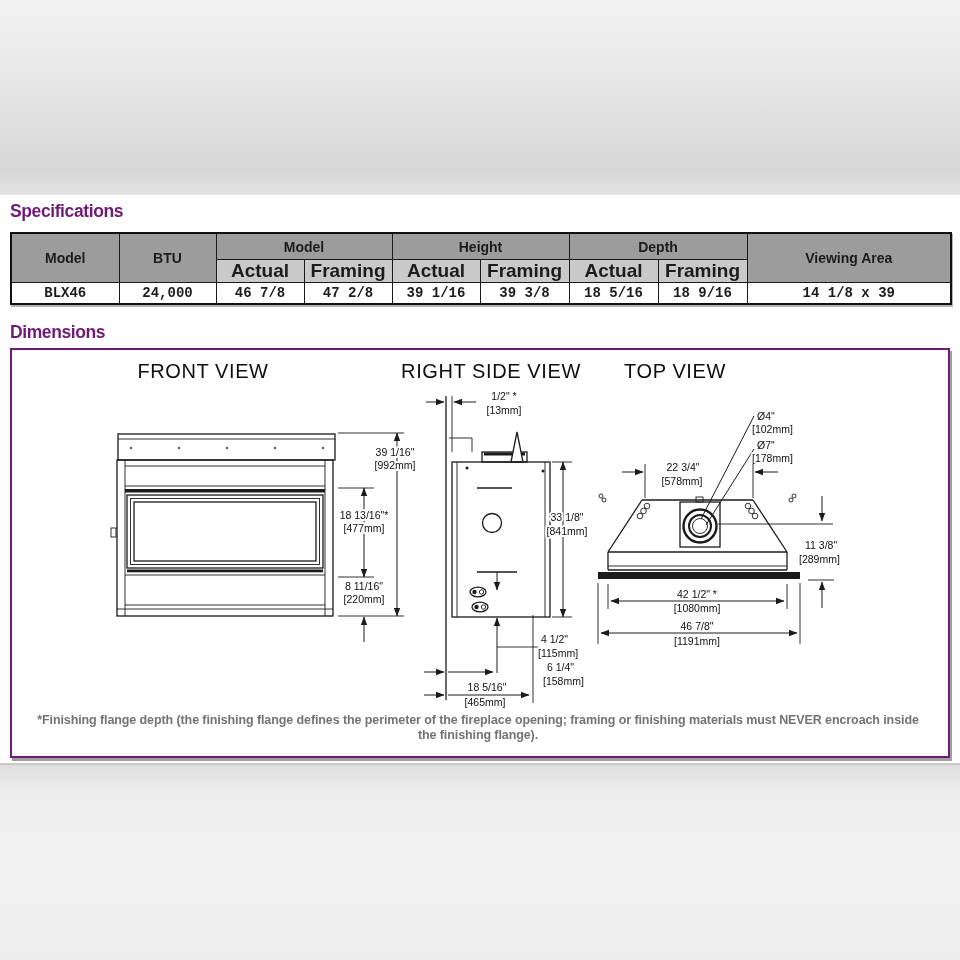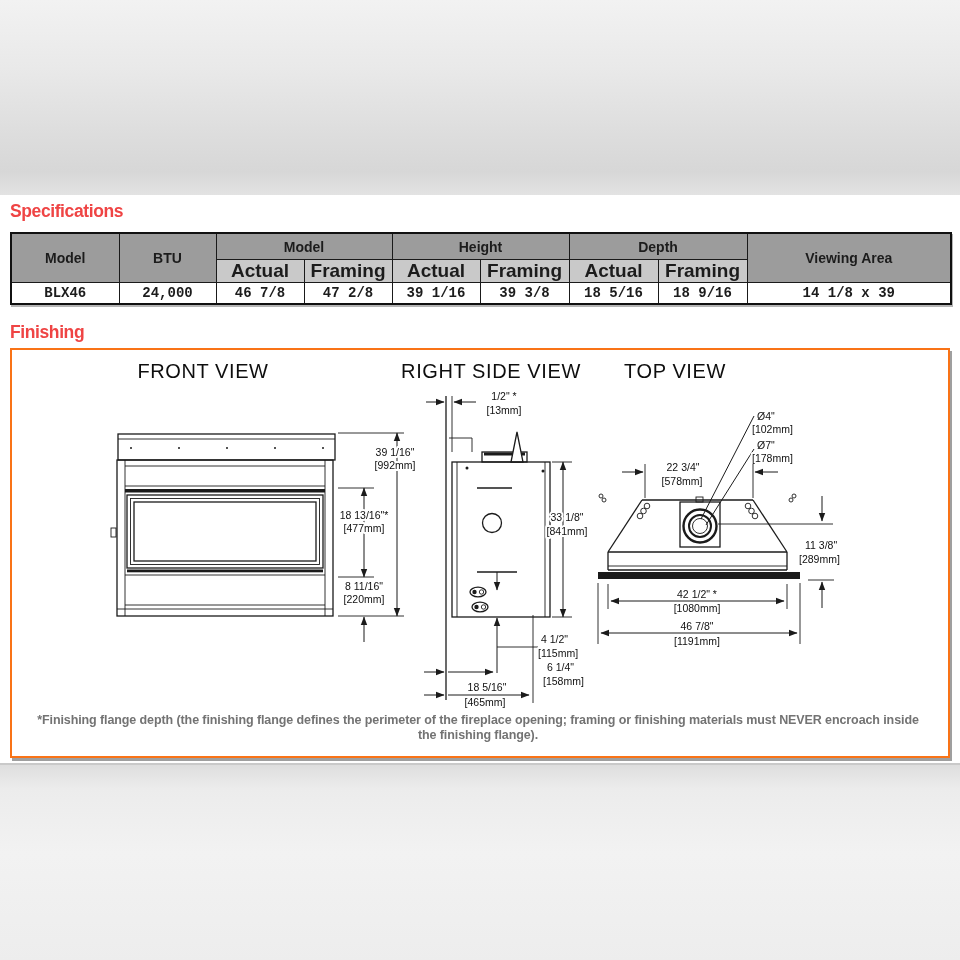--- a/index.html
+++ b/index.html
@@ -4,36 +4,36 @@
 <style>
   html,body{margin:0;padding:0;background:#e8e8e8;}
   .page{position:relative;width:960px;height:960px;background:#ffffff;overflow:hidden;
         font-family:"Liberation Sans", sans-serif;}
   .bg-top{position:absolute;left:0;top:0;width:960px;height:195px;
           background:linear-gradient(180deg,#f2f2f2 0%,#e9e9e9 35%,#dcdcdc 72%,#d7d7d7 88%,#e3e3e3 100%);}
   .bg-bottom{position:absolute;left:0;top:763px;width:960px;height:197px;
           border-top:2px solid #c9c9c9;
           background:linear-gradient(180deg,#dedede 0%,#ececec 12%,#f2f2f2 45%,#ededed 100%);}
   .sec-title{position:absolute;left:10px;margin:0;font-size:17.5px;font-weight:bold;
-          color:#ef4444;letter-spacing:-0.4px;}
+          color:#701a75;letter-spacing:-0.4px;}
   #spec-title{top:201px;}
   #dims-title{top:322px;}
 
   table.spec{position:absolute;left:10px;top:232px;width:940px;border-collapse:collapse;
           table-layout:fixed;box-shadow:1px 2px 0 #b5b5b5;}
   table.spec th, table.spec td{border:1.5px solid #1a1a1a;padding:0;text-align:center;
           vertical-align:middle;color:#1c1c1c;font-weight:bold;}
   table.spec{border:2px solid #111;}
   tr.hdr1 th{background:var(--header-bg,#9c9c9c);height:25px;font-size:14px;}
   tr.hdr2 th{background:var(--subheader-bg,#c9c9c9);height:18px;font-size:19px;}
   th.tall{background:var(--header-bg,#9c9c9c);}
   tr.datarow td{background:#ffffff;height:20px;font-size:14px;font-family:Liberation Mono, monospace;}
 
   .dims-box{position:absolute;left:10px;top:348px;width:936px;height:406px;
-          border:2px solid #f97316;background:#fff;box-shadow:2px 3px 0 #9f9f9f;}
+          border:2px solid #701a75;background:#fff;box-shadow:2px 3px 0 #9f9f9f;}
   .dims-box svg{position:absolute;left:0;top:0;}
 
   .footnote{position:absolute;left:18px;top:363px;width:896px;text-align:center;
           font-size:12.5px;font-weight:bold;color:#737373;line-height:15px;letter-spacing:-0.1px;}
 
   
   .ln{stroke:var(--line,#1b1b1b);stroke-width:1.3;fill:none;}
   .thin{stroke:var(--line,#1b1b1b);stroke-width:0.9;fill:none;}
   .dim{stroke:var(--line,#1b1b1b);stroke-width:1;fill:none;}
   .fl{fill:var(--line,#1b1b1b);stroke:none;}
@@ -89,21 +89,21 @@
       <td>47 2/8</td>
       <td>39 1/16</td>
       <td>39 3/8</td>
       <td>18 5/16</td>
       <td>18 9/16</td>
       <td>14 1/8 x 39</td>
     </tr>
   </tbody>
     </table>
 
-  <h2 class="sec-title" id="dims-title">Finishing</h2>
+  <h2 class="sec-title" id="dims-title">Dimensions</h2>
 
   <div class="dims-box">
     <svg width="936" height="406" viewBox="12 350 936 406">
       <defs>
         <marker id="ar" viewBox="0 0 8 8" refX="7.5" refY="4" markerWidth="9" markerHeight="9" orient="auto-start-reverse">
           <path d="M0,1 L8,4 L0,7 Z" fill="#1b1b1b"></path>
         </marker>
       </defs>
 
       <text class="vtitle" x="203" y="378">FRONT VIEW</text>

